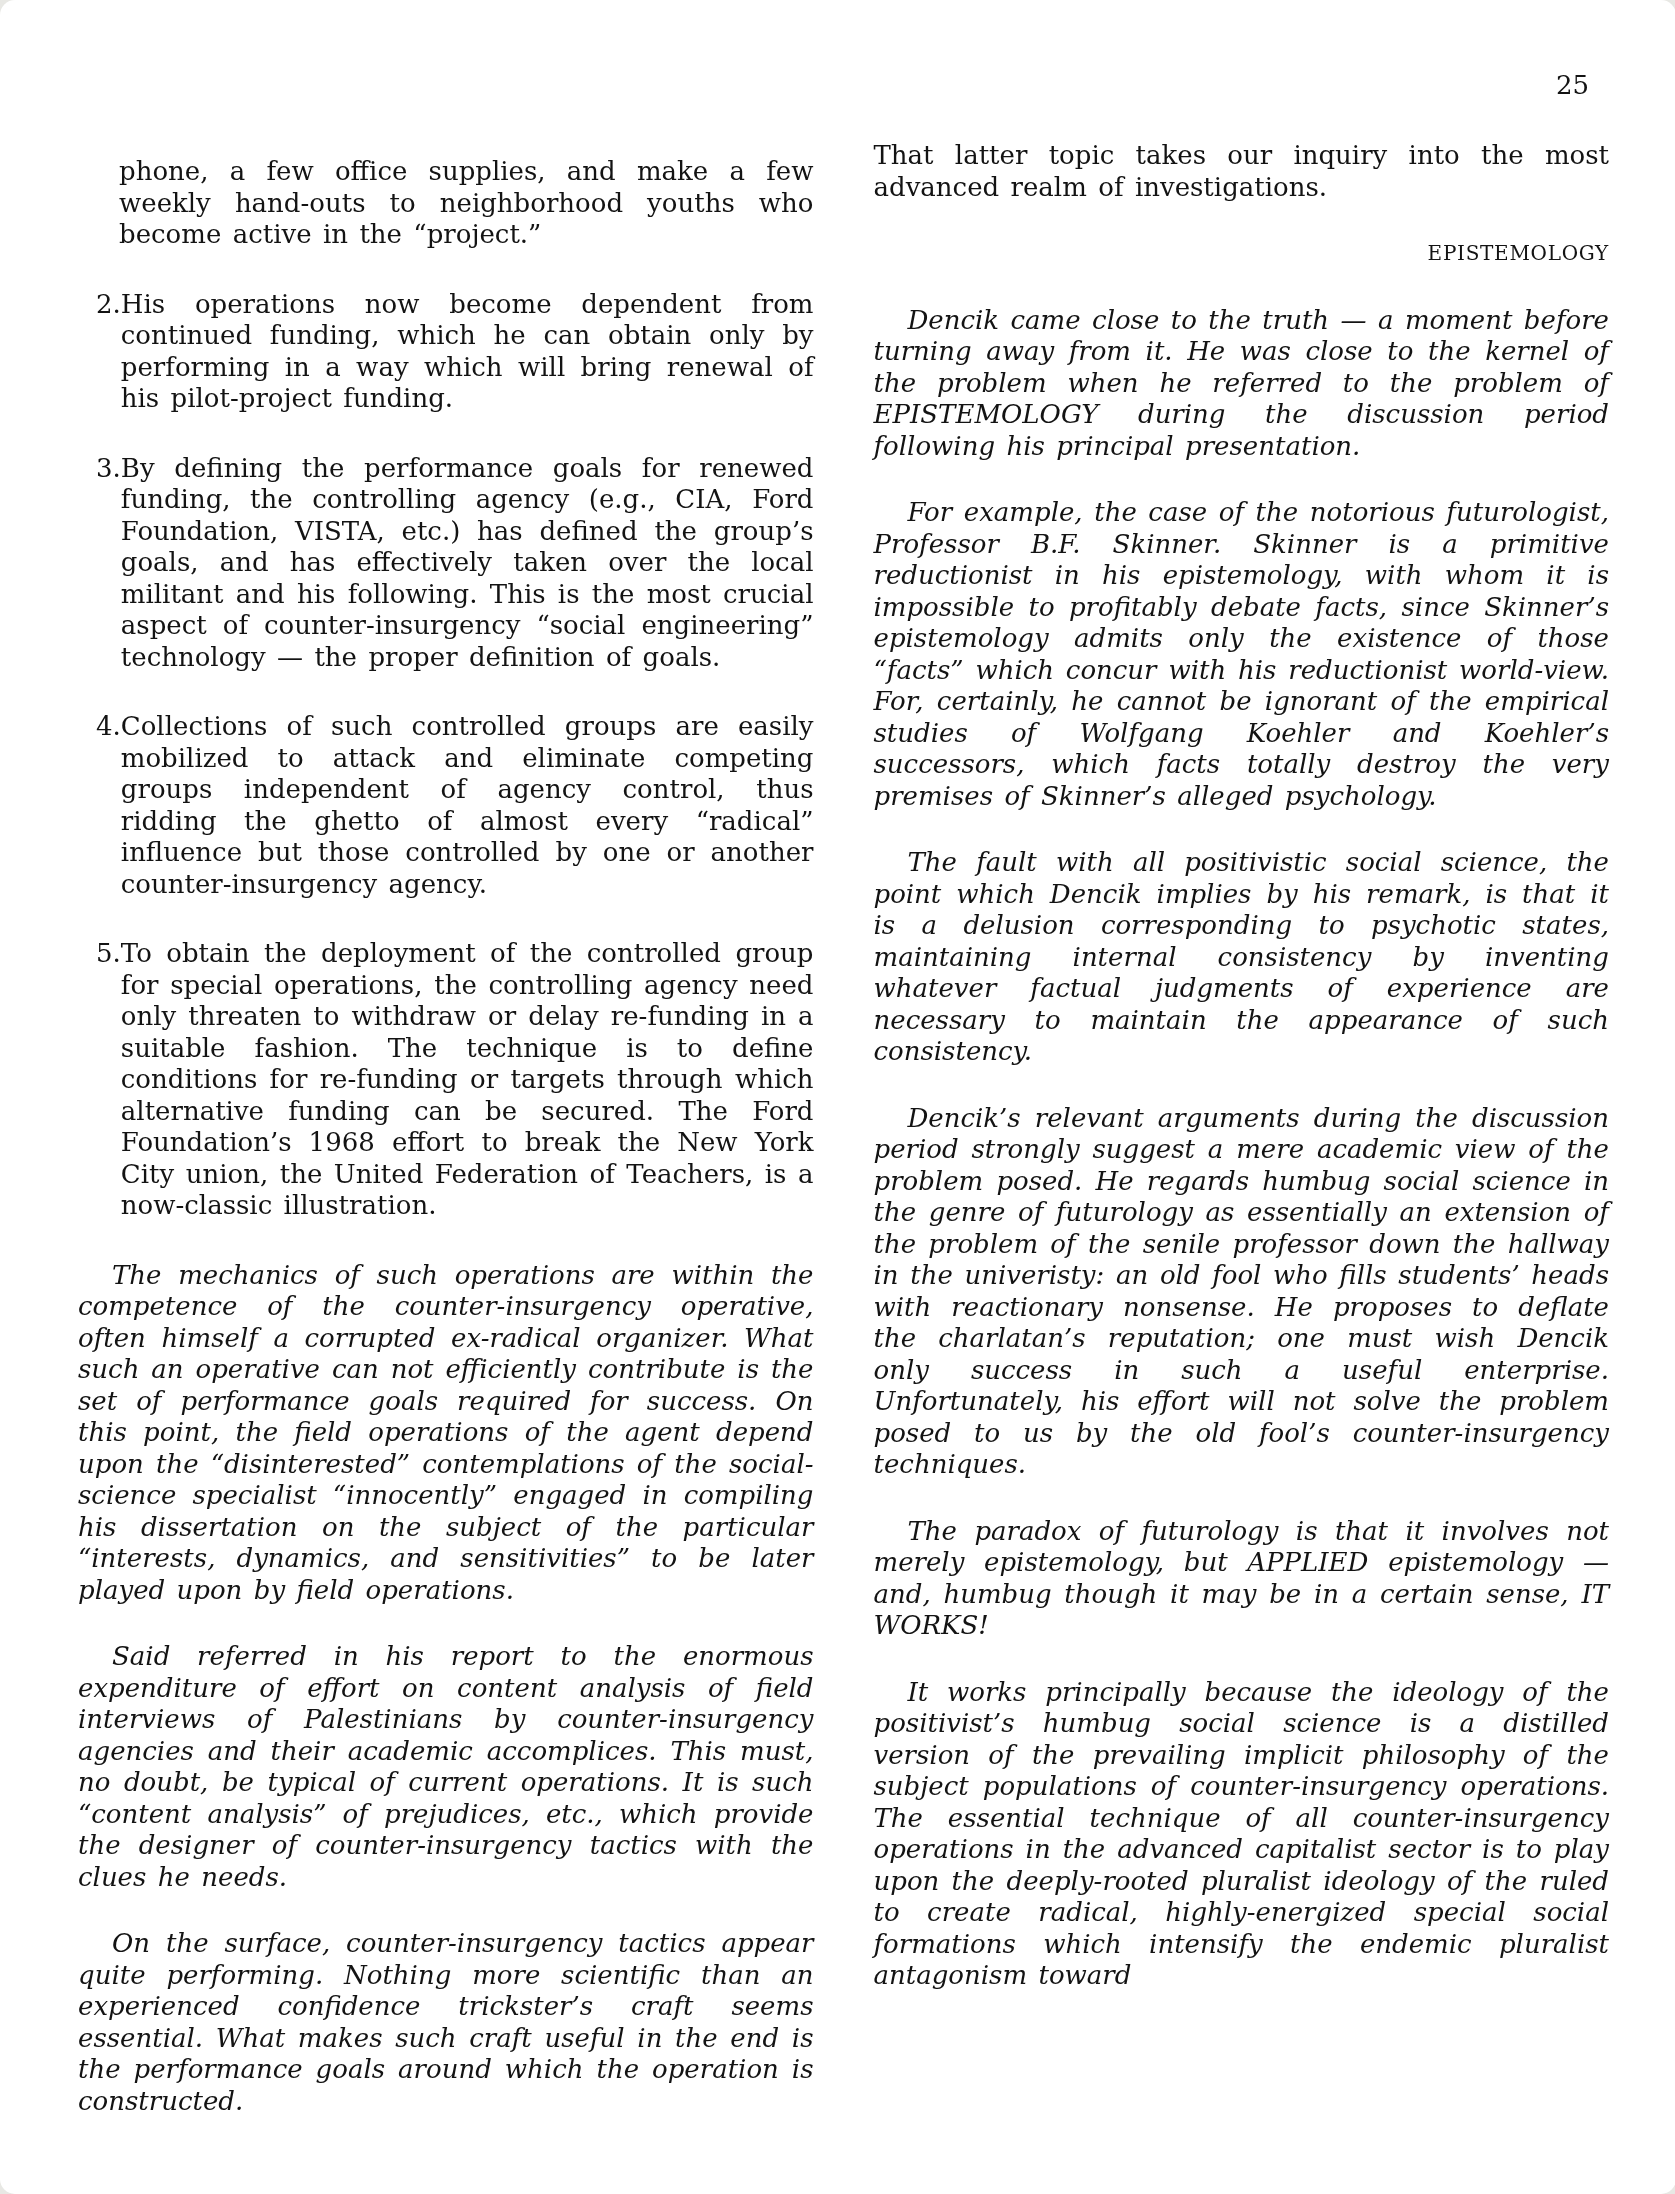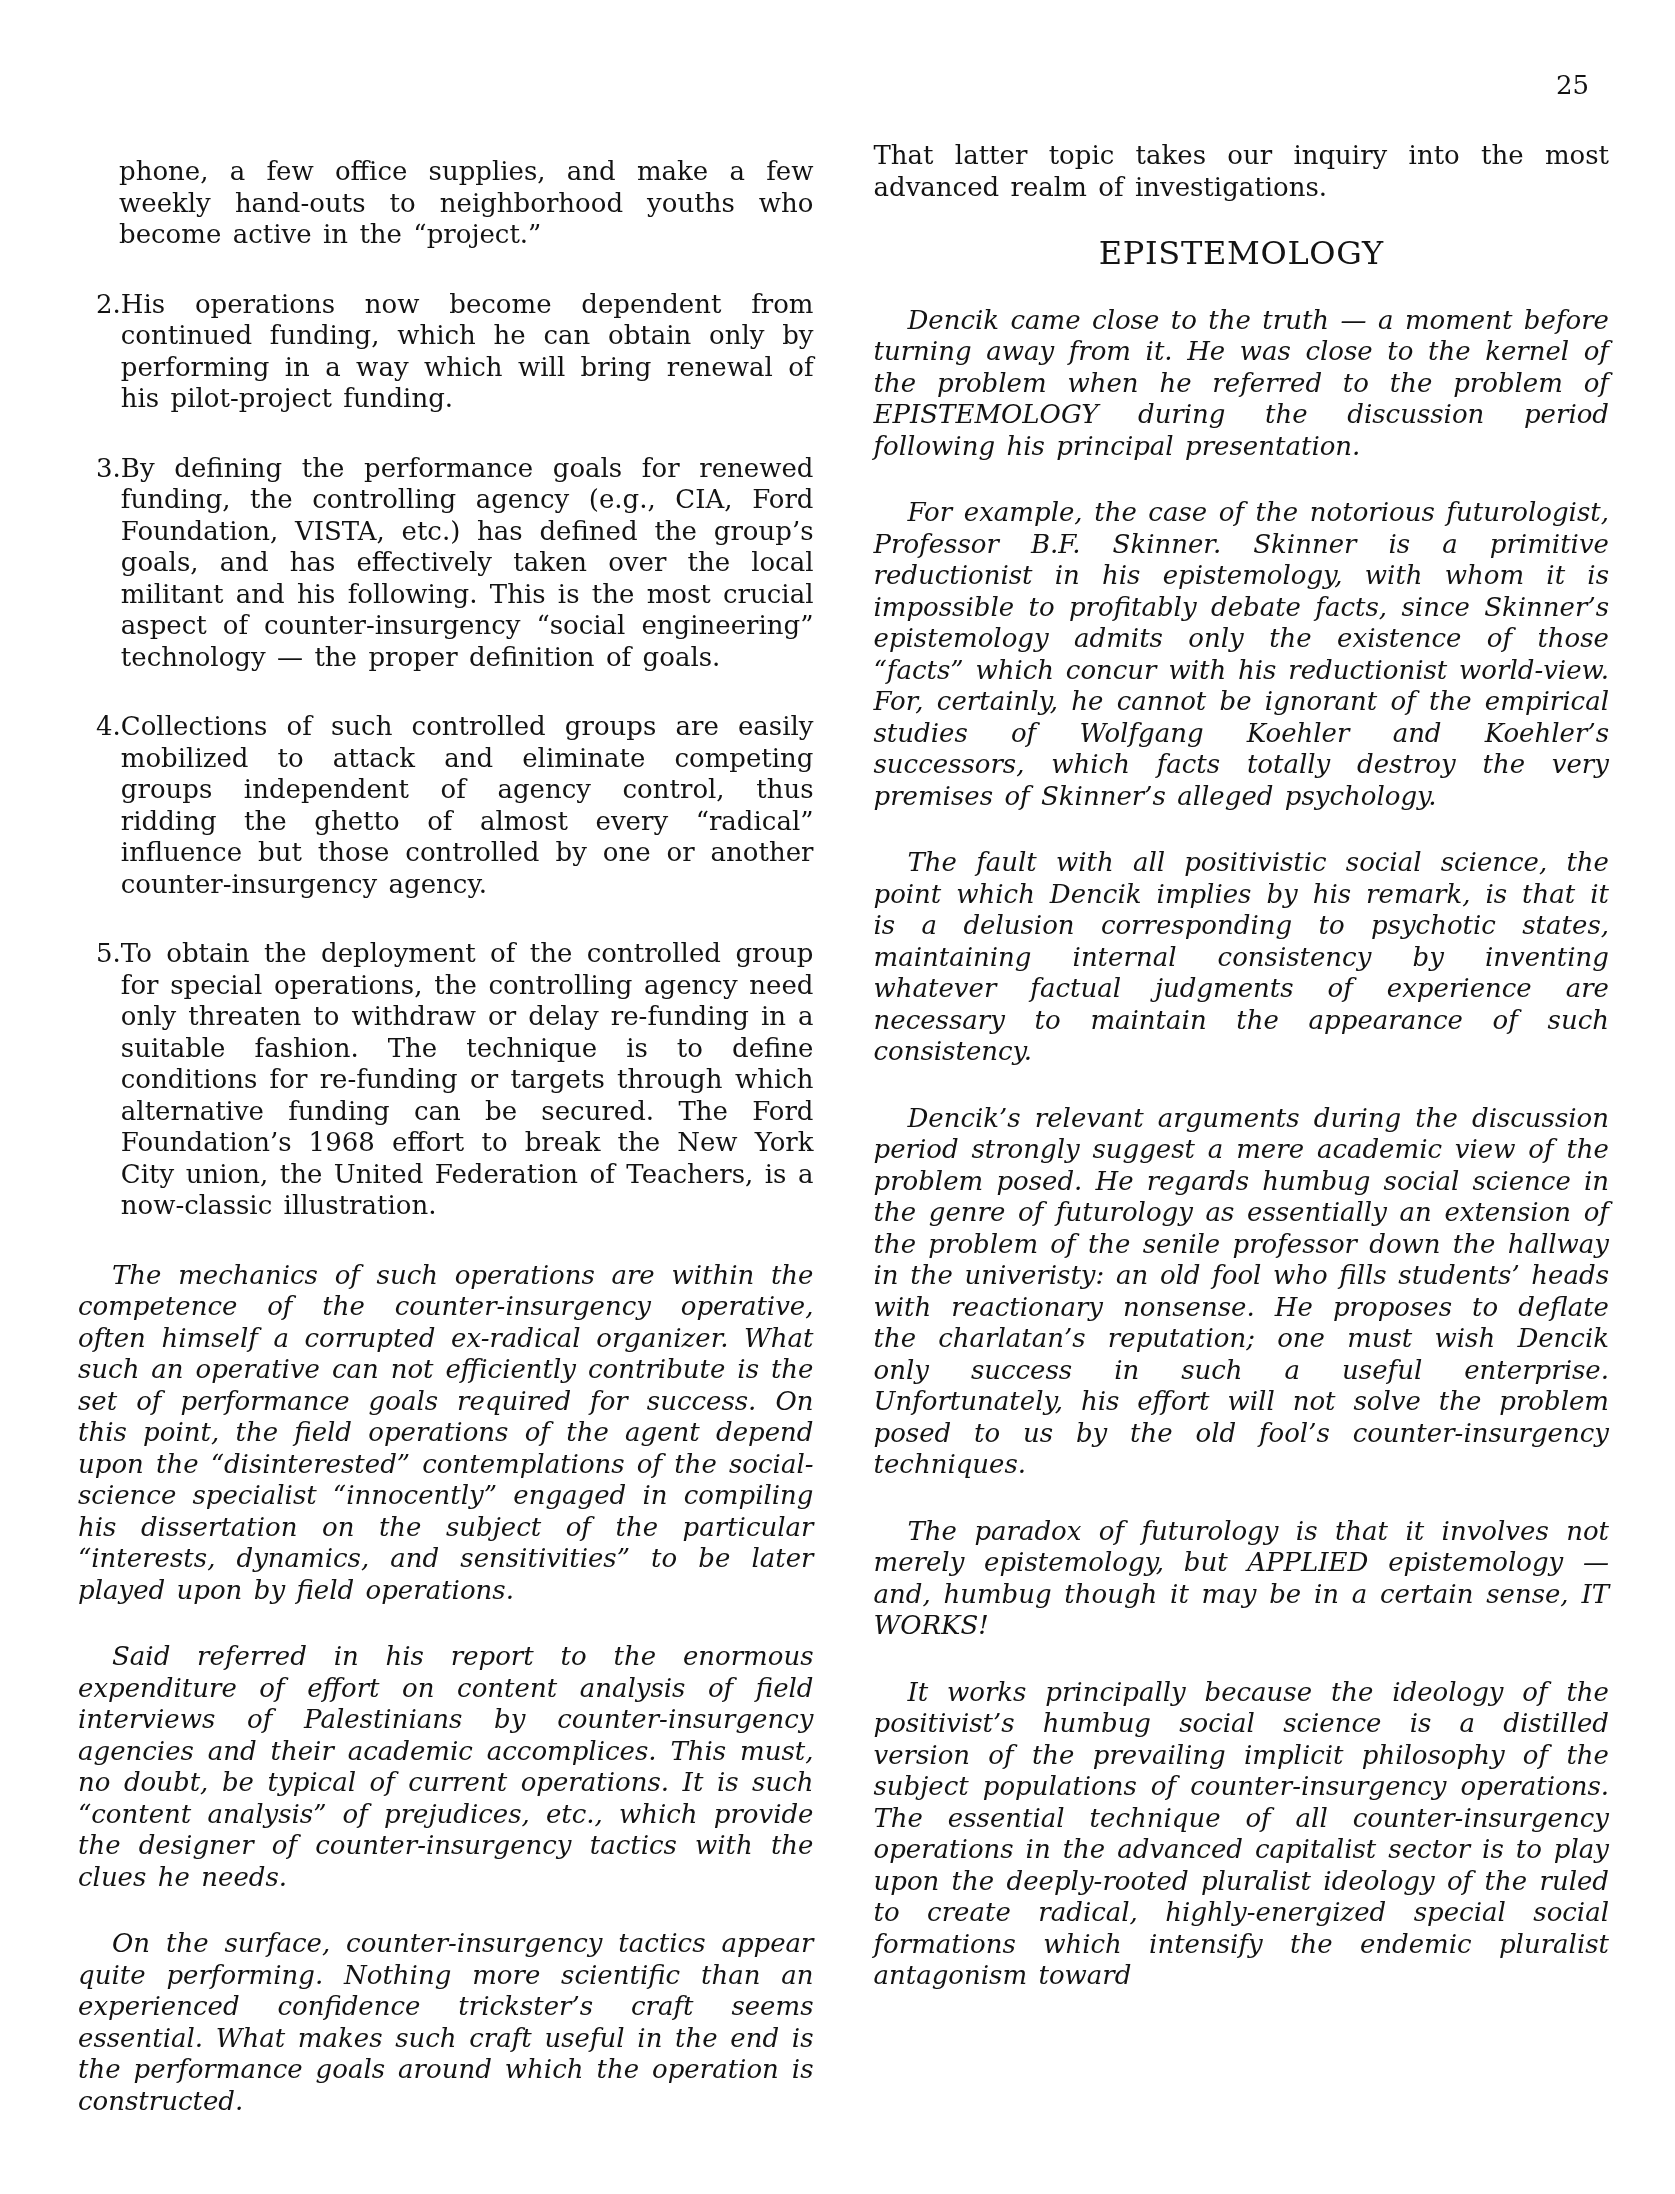--- a/index.html
+++ b/index.html
@@ -10,20 +10,21 @@
   .page {
     position: relative;
     width: 1676px;
     height: 2194px;
     background: #ffffff;
     color: #131313;
     font-family: "DejaVu Serif", "Liberation Serif", serif;
     font-size: 26px;
     line-height: 31.5px;
     overflow: hidden;
+    border-radius: 15px;
   }
   .page-number {
     position: absolute;
     top: 70px;
     right: 87px;
     font-size: 26px;
   }
   .columns {
     position: absolute;
     top: 140px;
@@ -54,22 +55,22 @@
     box-sizing: border-box;
     padding-left: 18px;
   }
   .item-text {
     flex: 1 1 auto;
     text-align: justify;
     word-spacing: 0.12em;
   }
   .section-heading {
     margin: 29px 0 35px 0;
-    text-align: center;
-    font-size: 32px;
+    text-align: right;
+    font-size: 20px;
     font-weight: normal;
     letter-spacing: 0.7px;
   }
 </style>
 </head>
 <body>
 
 <div class="page">
 
   <div class="page-number">25</div>

